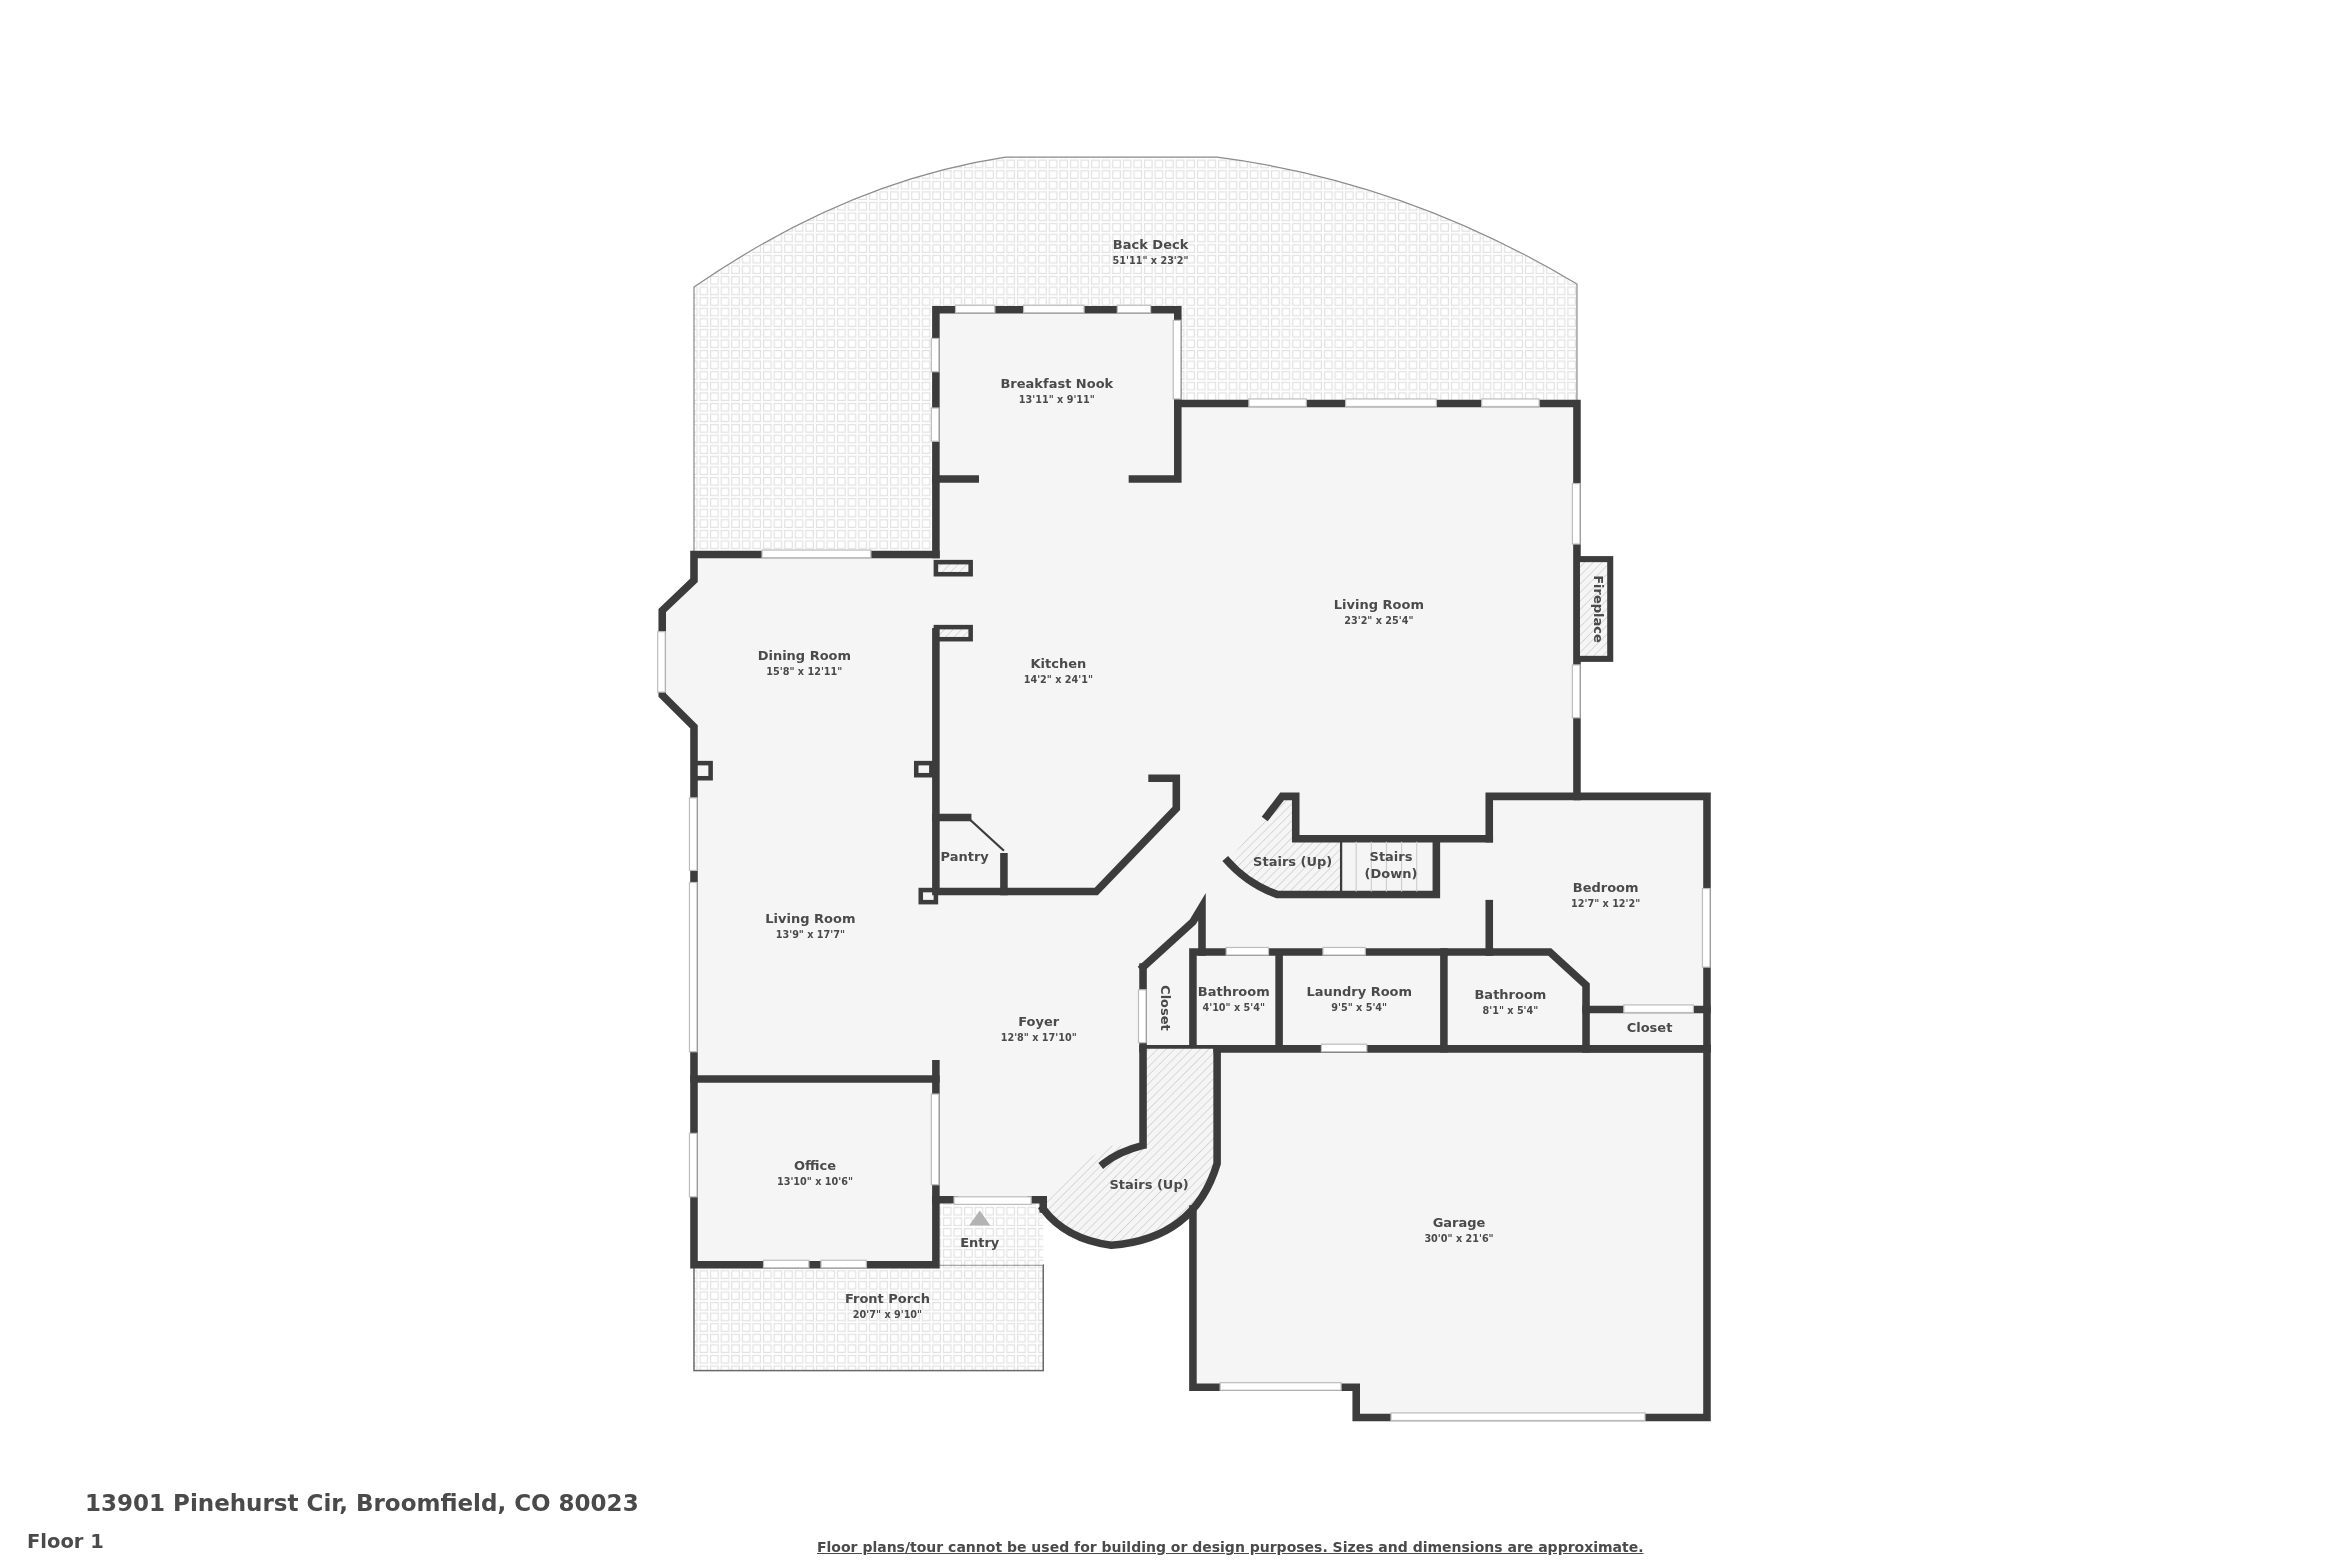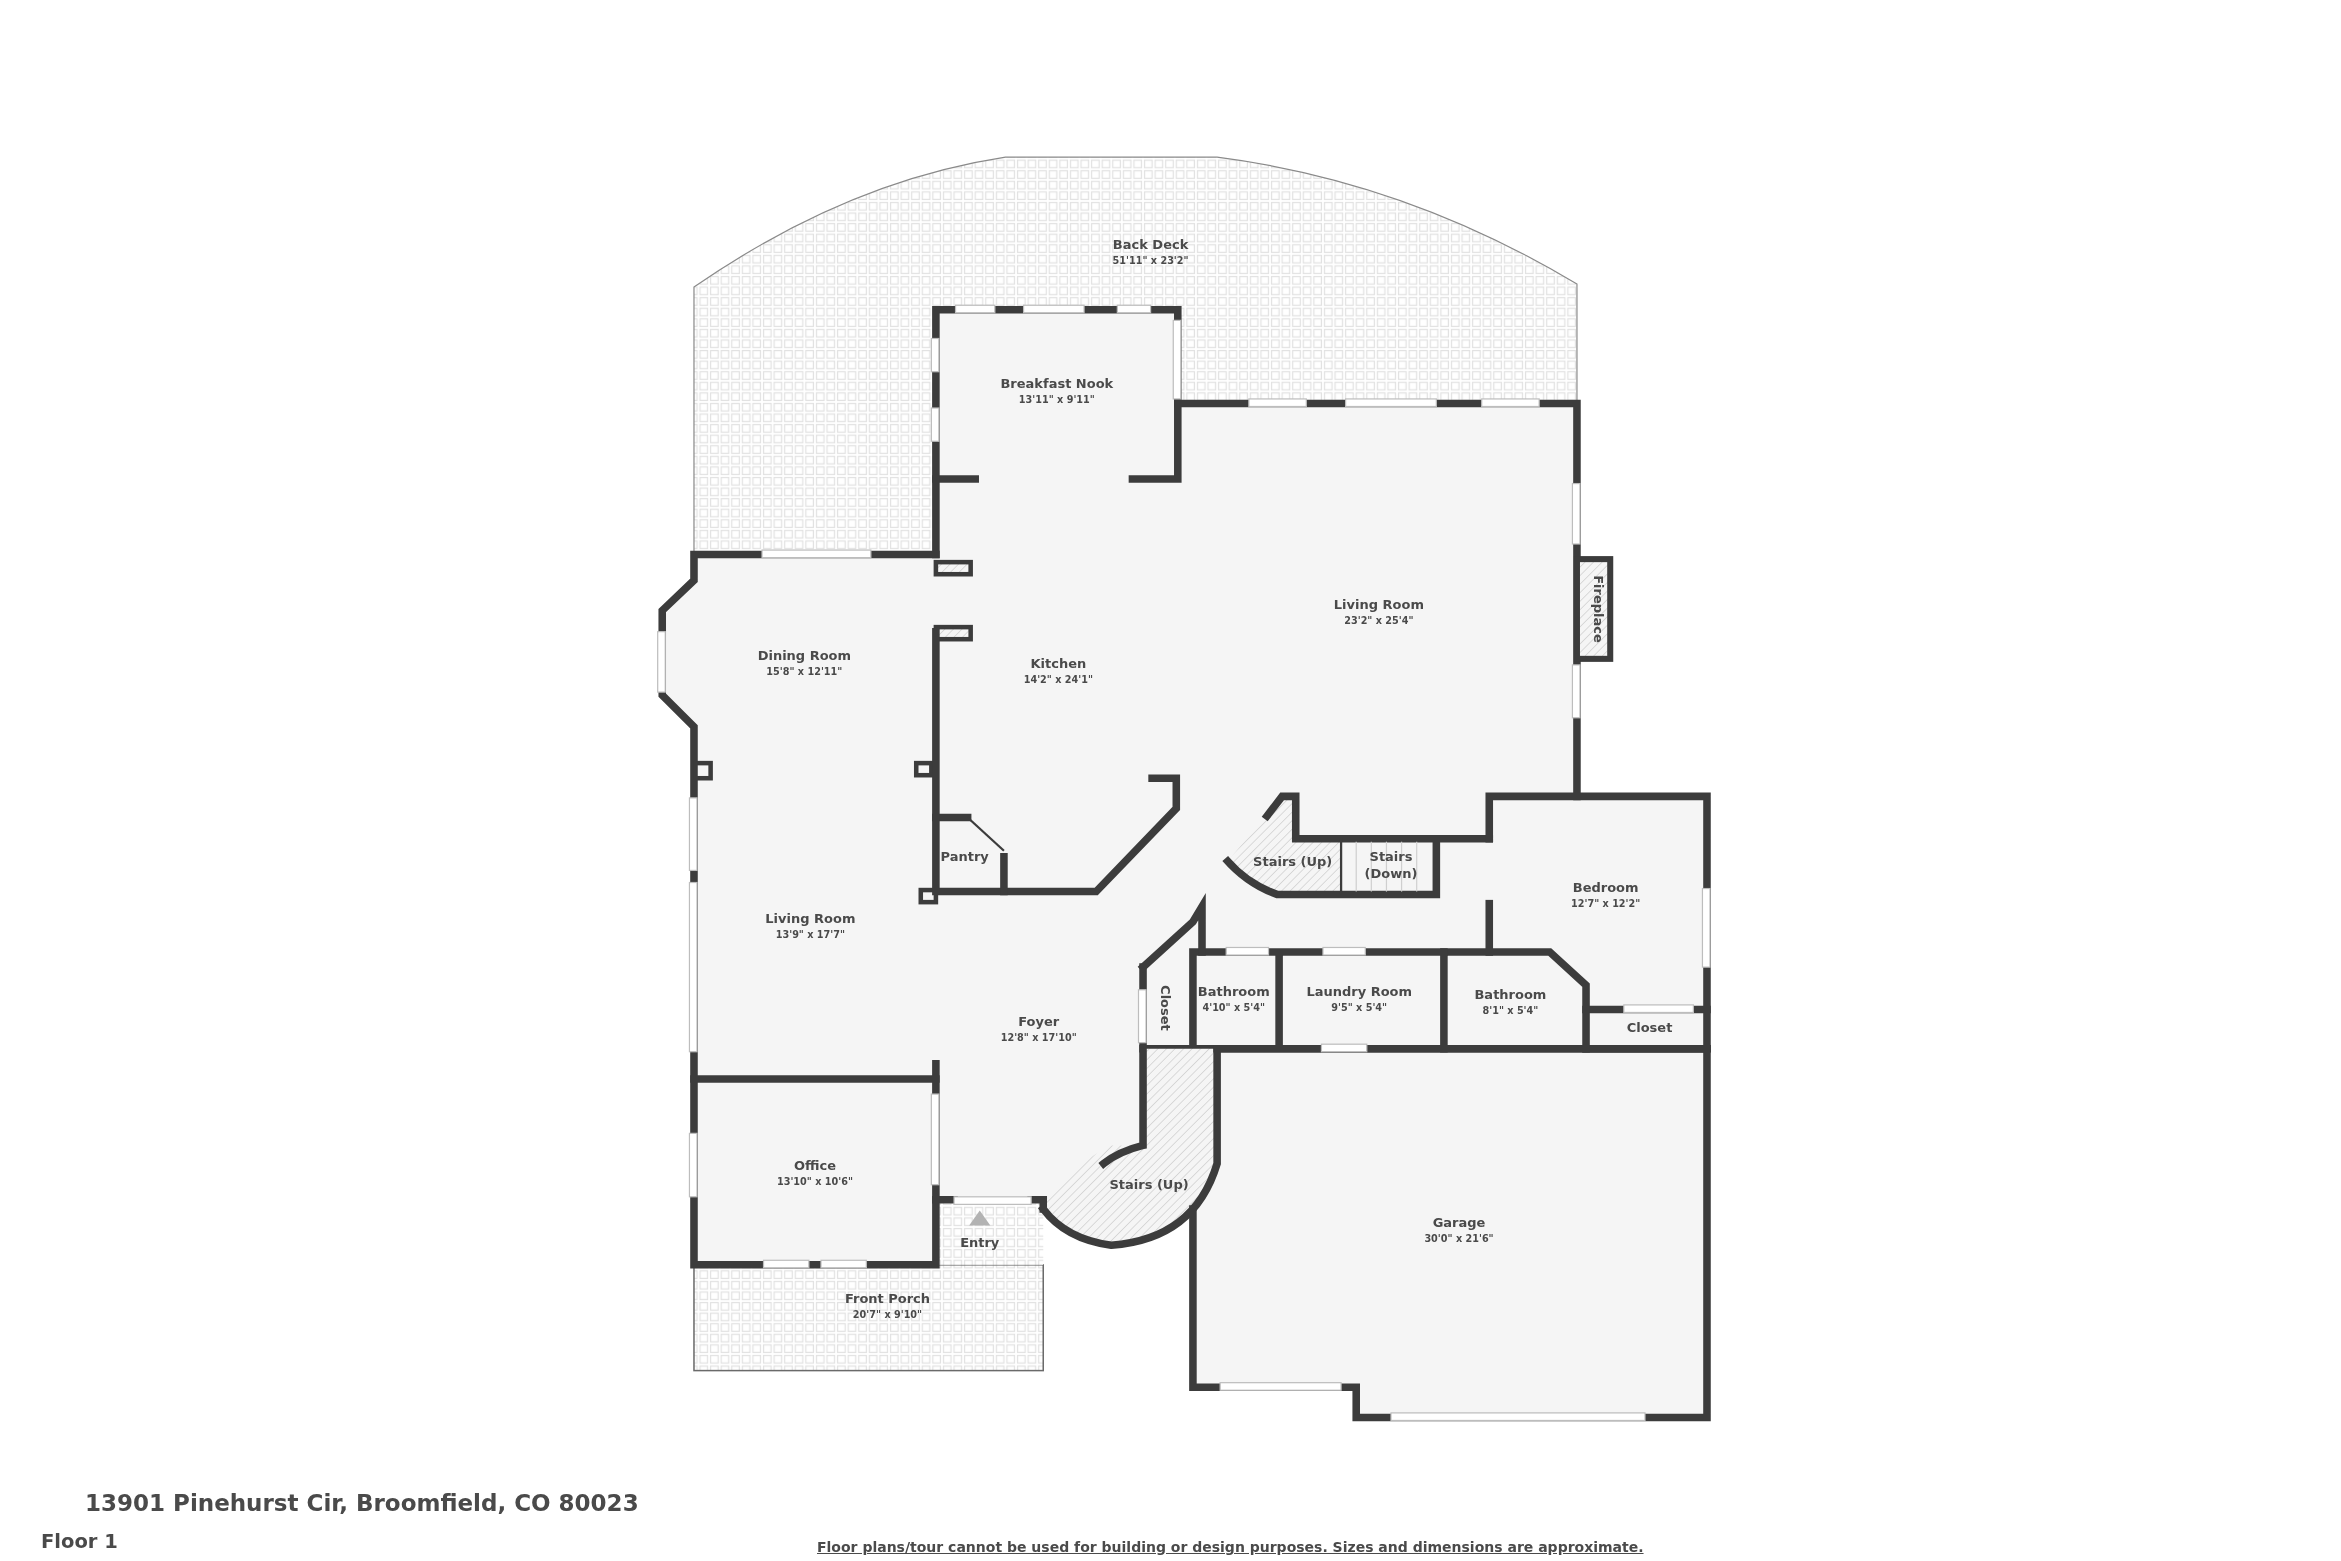--- a/index.html
+++ b/index.html
@@ -9,21 +9,21 @@
   .thin { fill:none; stroke:#3c3c3c; stroke-width:1.5; }
   .room-fill { fill:#f5f5f5; }
   .deck-fill { fill:url(#tile); }
   .stair-fill { fill:url(#hatch); }
   .win { fill:#ffffff; stroke:#bdbdbd; stroke-width:0.8; }
   .lbl { font-family:"DejaVu Sans","Liberation Sans",sans-serif; font-weight:bold; fill:#4a4a4a; text-anchor:middle; }
   .name { font-size:8.6px; }
   .dim  { font-size:6.4px; }
   .footer-text { position:absolute; color:#4a4a4a; font-family:"DejaVu Sans","Liberation Sans",sans-serif; font-weight:bold; }
   #address { left:41px; top:1490px; font-size:23px;margin-left:44px; }
-  #floor   { left:41px; top:1530px; font-size:19.5px; }
+  #floor   { left:27px; top:1530px; font-size:19.5px; }
   #disclaimer { left:817px; top:1539px; font-size:14px;text-decoration:underline; }
 </style>
 </head>
 <body>
 
 <svg id="plan" viewBox="0 0 1549 1033" preserveAspectRatio="none" xmlns="http://www.w3.org/2000/svg">
   <defs>
     <pattern id="tile" width="7" height="7" patternUnits="userSpaceOnUse">
       <rect width="7" height="7" fill="#ffffff"></rect>
       <rect x="1" y="1" width="5" height="5" fill="none" stroke="#e2e2e2" stroke-width="0.8"></rect>

